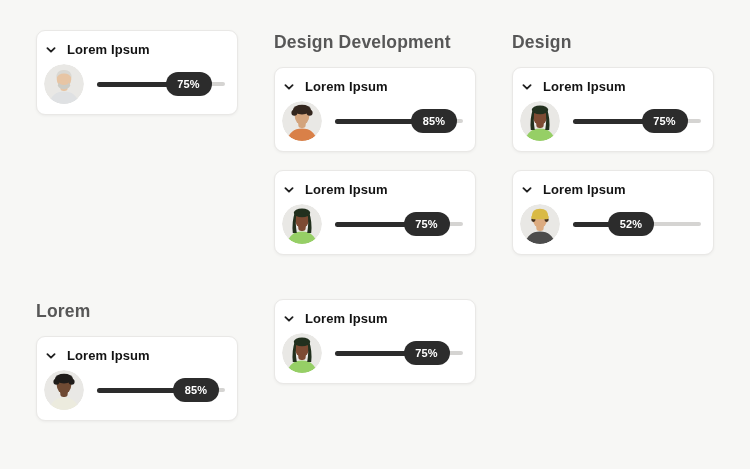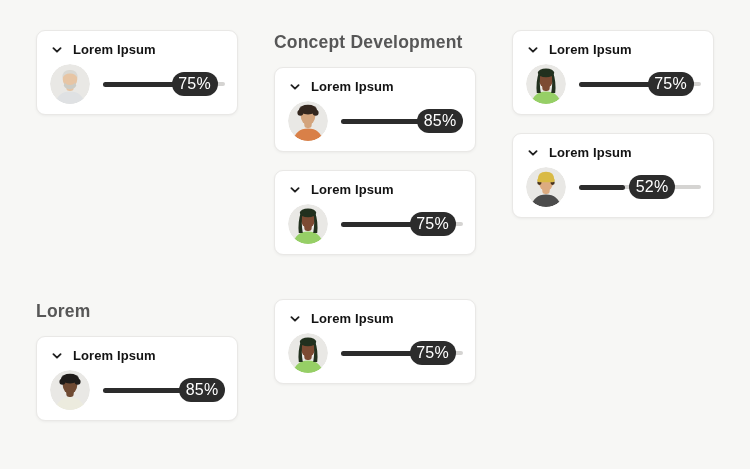--- a/index.html
+++ b/index.html
@@ -34,21 +34,21 @@
     display: flex;
     flex-direction: column;
     gap: 18px;
   }
   .card {
     box-sizing: border-box;
     height: 85px;
     background: var(--card-bg, #fff);
     border: 1px solid var(--card-border, #e9e8e6);
     border-radius: 9px;
-    padding: 11px 12px 10px 13px;
+    padding: 11px 12px 10px 7px;
     box-shadow: 0 1px 3px rgba(0,0,0,0.05);
   }
   .card-header {
     display: flex;
     align-items: center;
     gap: 9px;
   }
   .chevron-btn {
     display: flex;
     align-items: center;
@@ -103,22 +103,22 @@
   }
   .slider .pill {
     position: absolute;
     top: 50%;
     margin-top: -12px;
     width: 46px;
     height: 24px;
     border-radius: 12px;
     background: var(--pill-bg, #2c2c2c);
     color: var(--pill-text, #fff);
-    font-size: 16px;
-    font-weight: 400;
+    font-size: 11px;
+    font-weight: 700;
     display: flex;
     align-items: center;
     justify-content: center;
     letter-spacing: .2px;
     cursor: grab;
   }
 </style>
 </head>
 <body style="--page-bg: #f7f7f5; --card-bg: #ffffff; --card-border: #e9e8e6; --title-color: #575757; --label-color: #131313; --rail-color: #d5d4d2; --fill-color: #2c2c2c; --pill-bg: #2c2c2c; --pill-text: #ffffff;">
 
@@ -154,21 +154,21 @@
             <div class="slider">
               <div class="rail"></div>
               <div class="fill" style="width: 74.5px;"></div>
               <div class="pill" style="left: 68.5px;">75%</div>
             </div>
           </div>
         </article>
       </div>
     </section>
     <section class="column">
-      <h2 class="col-title">Concept Development</h2>
+      <h2 class="col-title">Design Development</h2>
       <div class="card-list">
         <article class="card">
           <div class="card-header">
             <span class="chevron-btn">
               <svg width="12" height="12" viewBox="0 0 12 12" fill="none">
       <polyline points="2.4,4.1 6,7.7 9.6,4.1" stroke="#1f1f1f" stroke-width="1.8" stroke-linecap="round" stroke-linejoin="round"></polyline>
               </svg>
             </span>
             <span class="card-label">Lorem Ipsum</span>
           </div>
@@ -225,20 +225,21 @@
             <div class="slider">
               <div class="rail"></div>
               <div class="fill" style="width: 74.5px;"></div>
               <div class="pill" style="left: 68.5px;">75%</div>
             </div>
           </div>
         </article>
       </div>
     </section>
     <section class="column">
+      <h2 class="col-title">Design</h2>
       <div class="card-list">
         <article class="card">
           <div class="card-header">
             <span class="chevron-btn">
               <svg width="12" height="12" viewBox="0 0 12 12" fill="none">
       <polyline points="2.4,4.1 6,7.7 9.6,4.1" stroke="#1f1f1f" stroke-width="1.8" stroke-linecap="round" stroke-linejoin="round"></polyline>
               </svg>
             </span>
             <span class="card-label">Lorem Ipsum</span>
           </div>
@@ -289,21 +290,21 @@
       <ellipse cx="20" cy="15" rx="7.3" ry="8.7" fill="#dcab80"></ellipse>
       <circle cx="13.4" cy="15.8" r="2.1" fill="#46321f"></circle>
       <circle cx="26.6" cy="15.8" r="2.1" fill="#46321f"></circle>
       <path d="M11.6 13.2 Q11.6 4.8 20 4.8 Q28.4 4.8 28.4 13.2 Z" fill="#d9ba45"></path>
       <rect x="11.3" y="11.6" width="17.4" height="3.6" rx="1.8" fill="#d9ba45"></rect>
     </g>
               </svg></span>
             <div class="slider">
               <div class="rail"></div>
               <div class="fill" style="width: 46.44px;"></div>
-              <div class="pill" style="left: 50px;">52%</div>
+              <div class="pill" style="left: 35px;">52%</div>
             </div>
           </div>
         </article>
       </div>
     </section>
     <section class="column">
       <h2 class="col-title">Lorem</h2>
       <div class="card-list">
         <article class="card">
           <div class="card-header">

